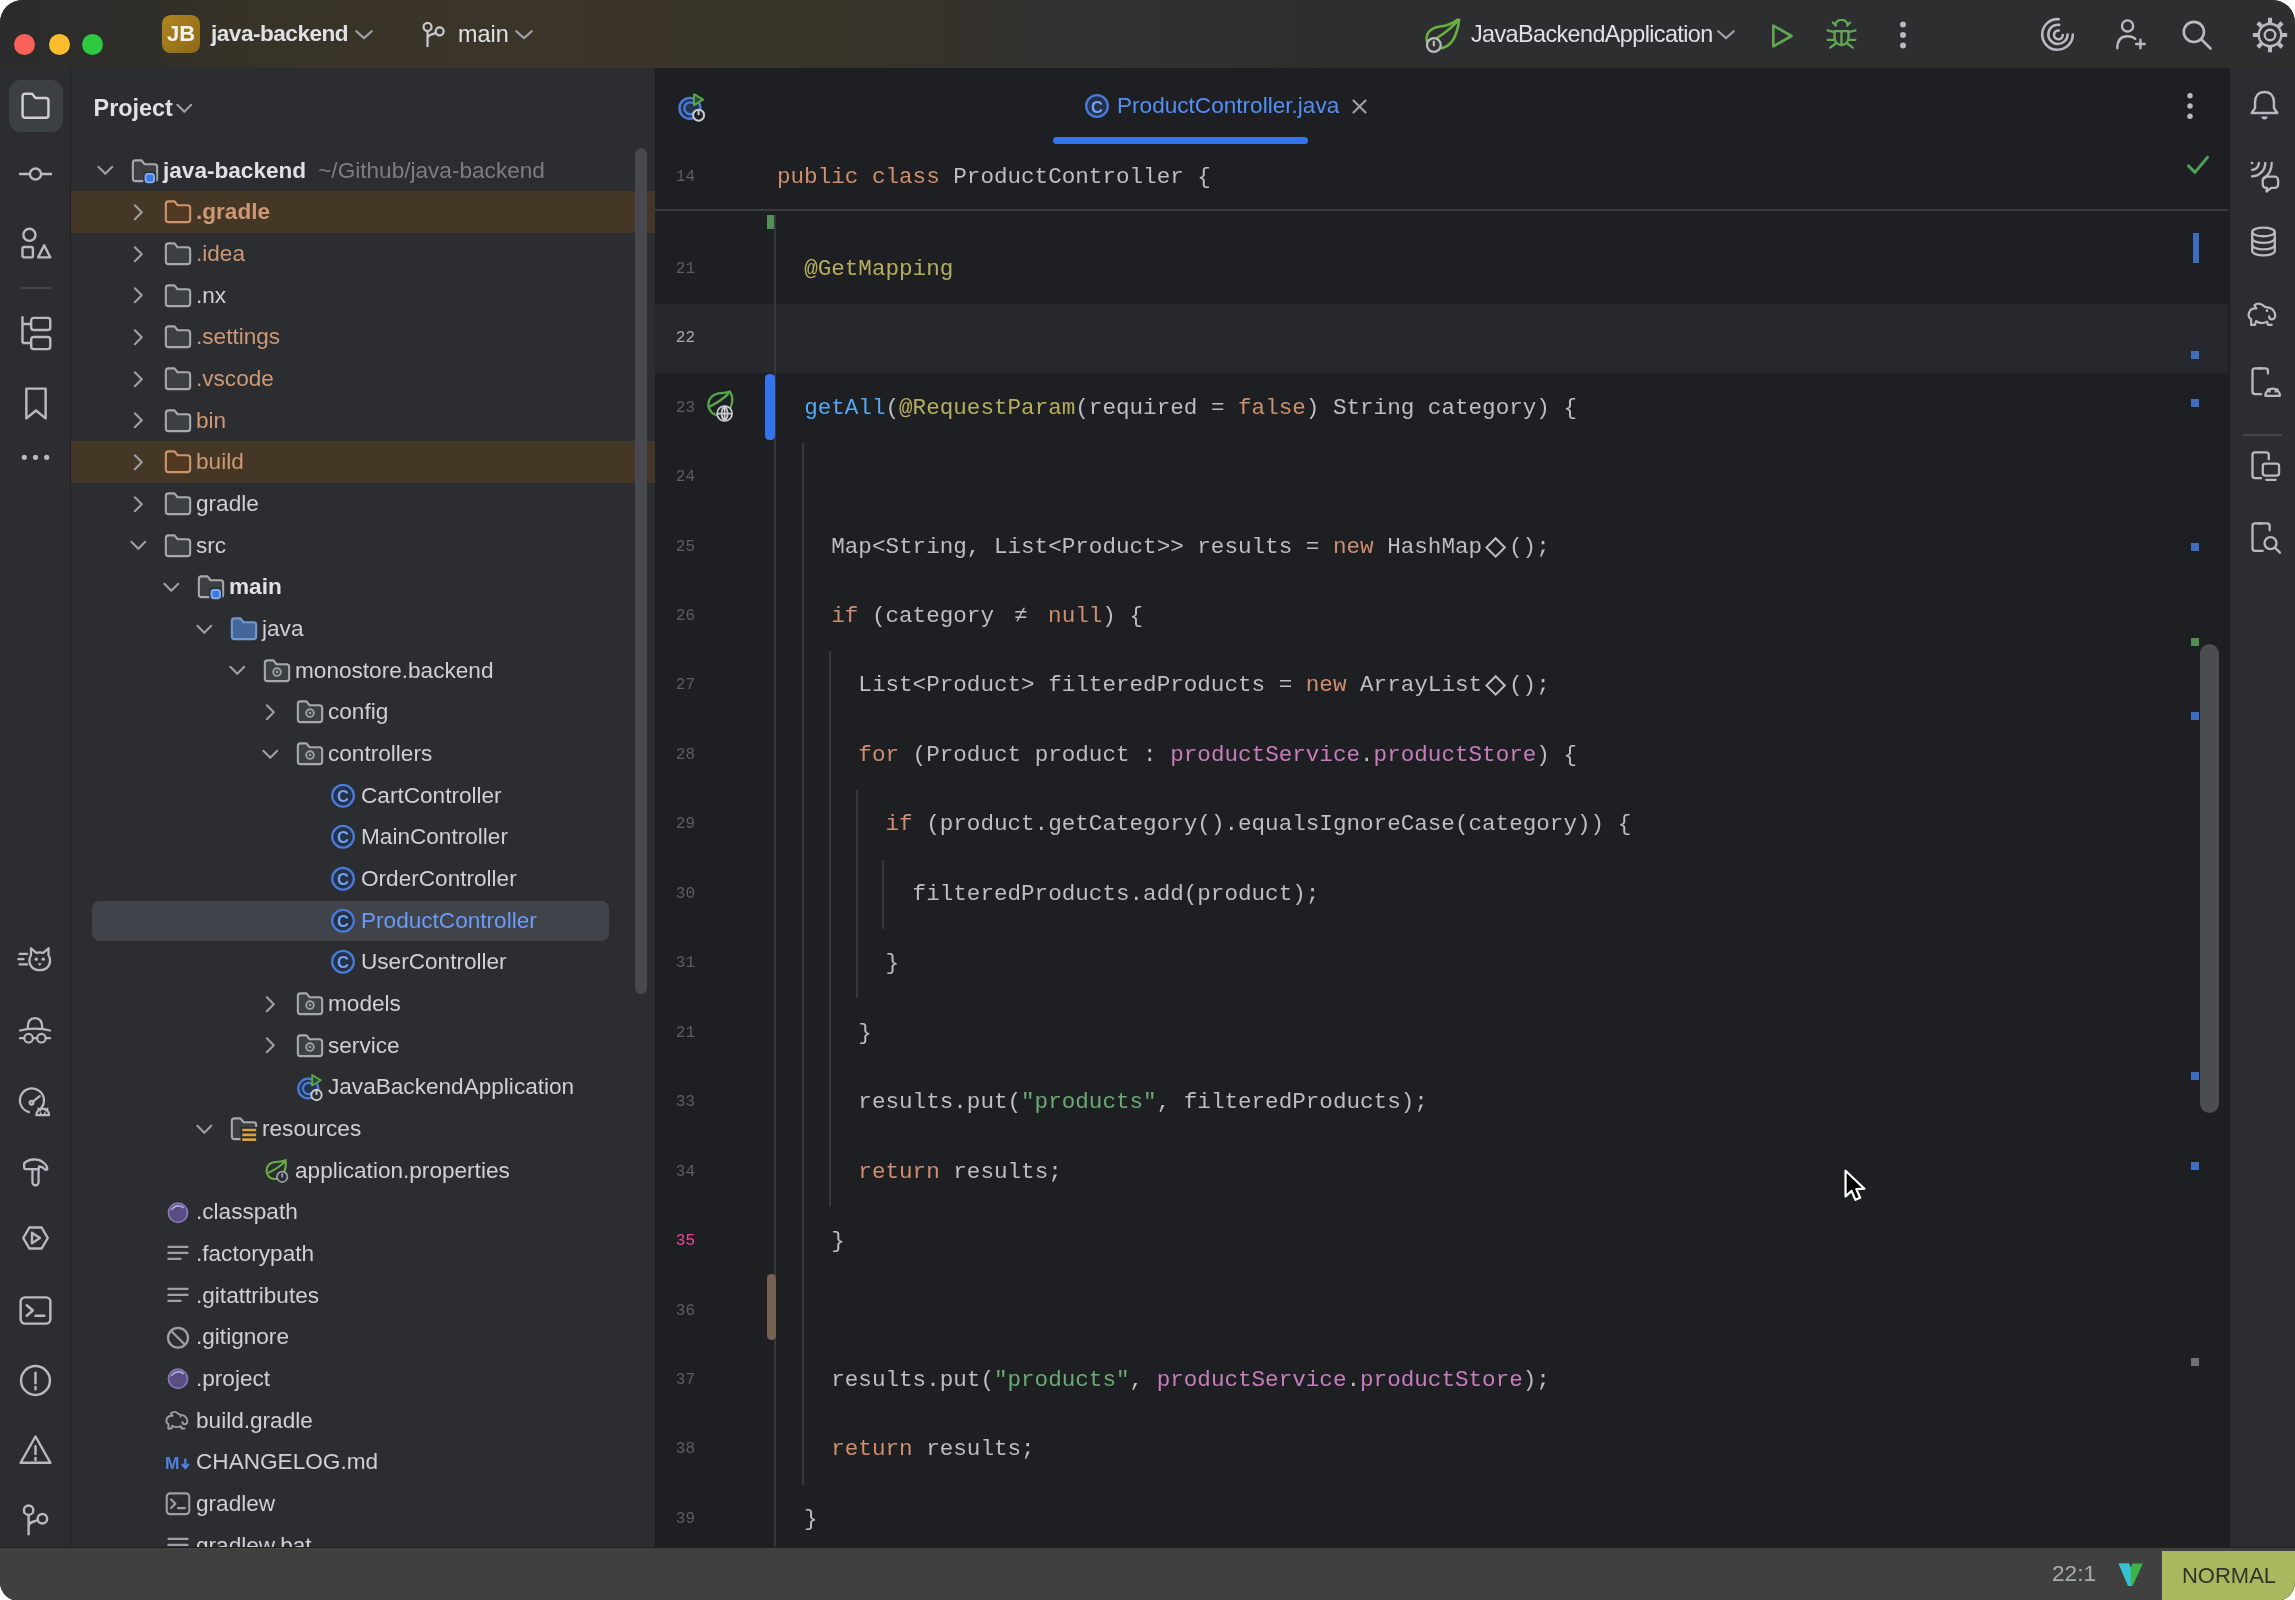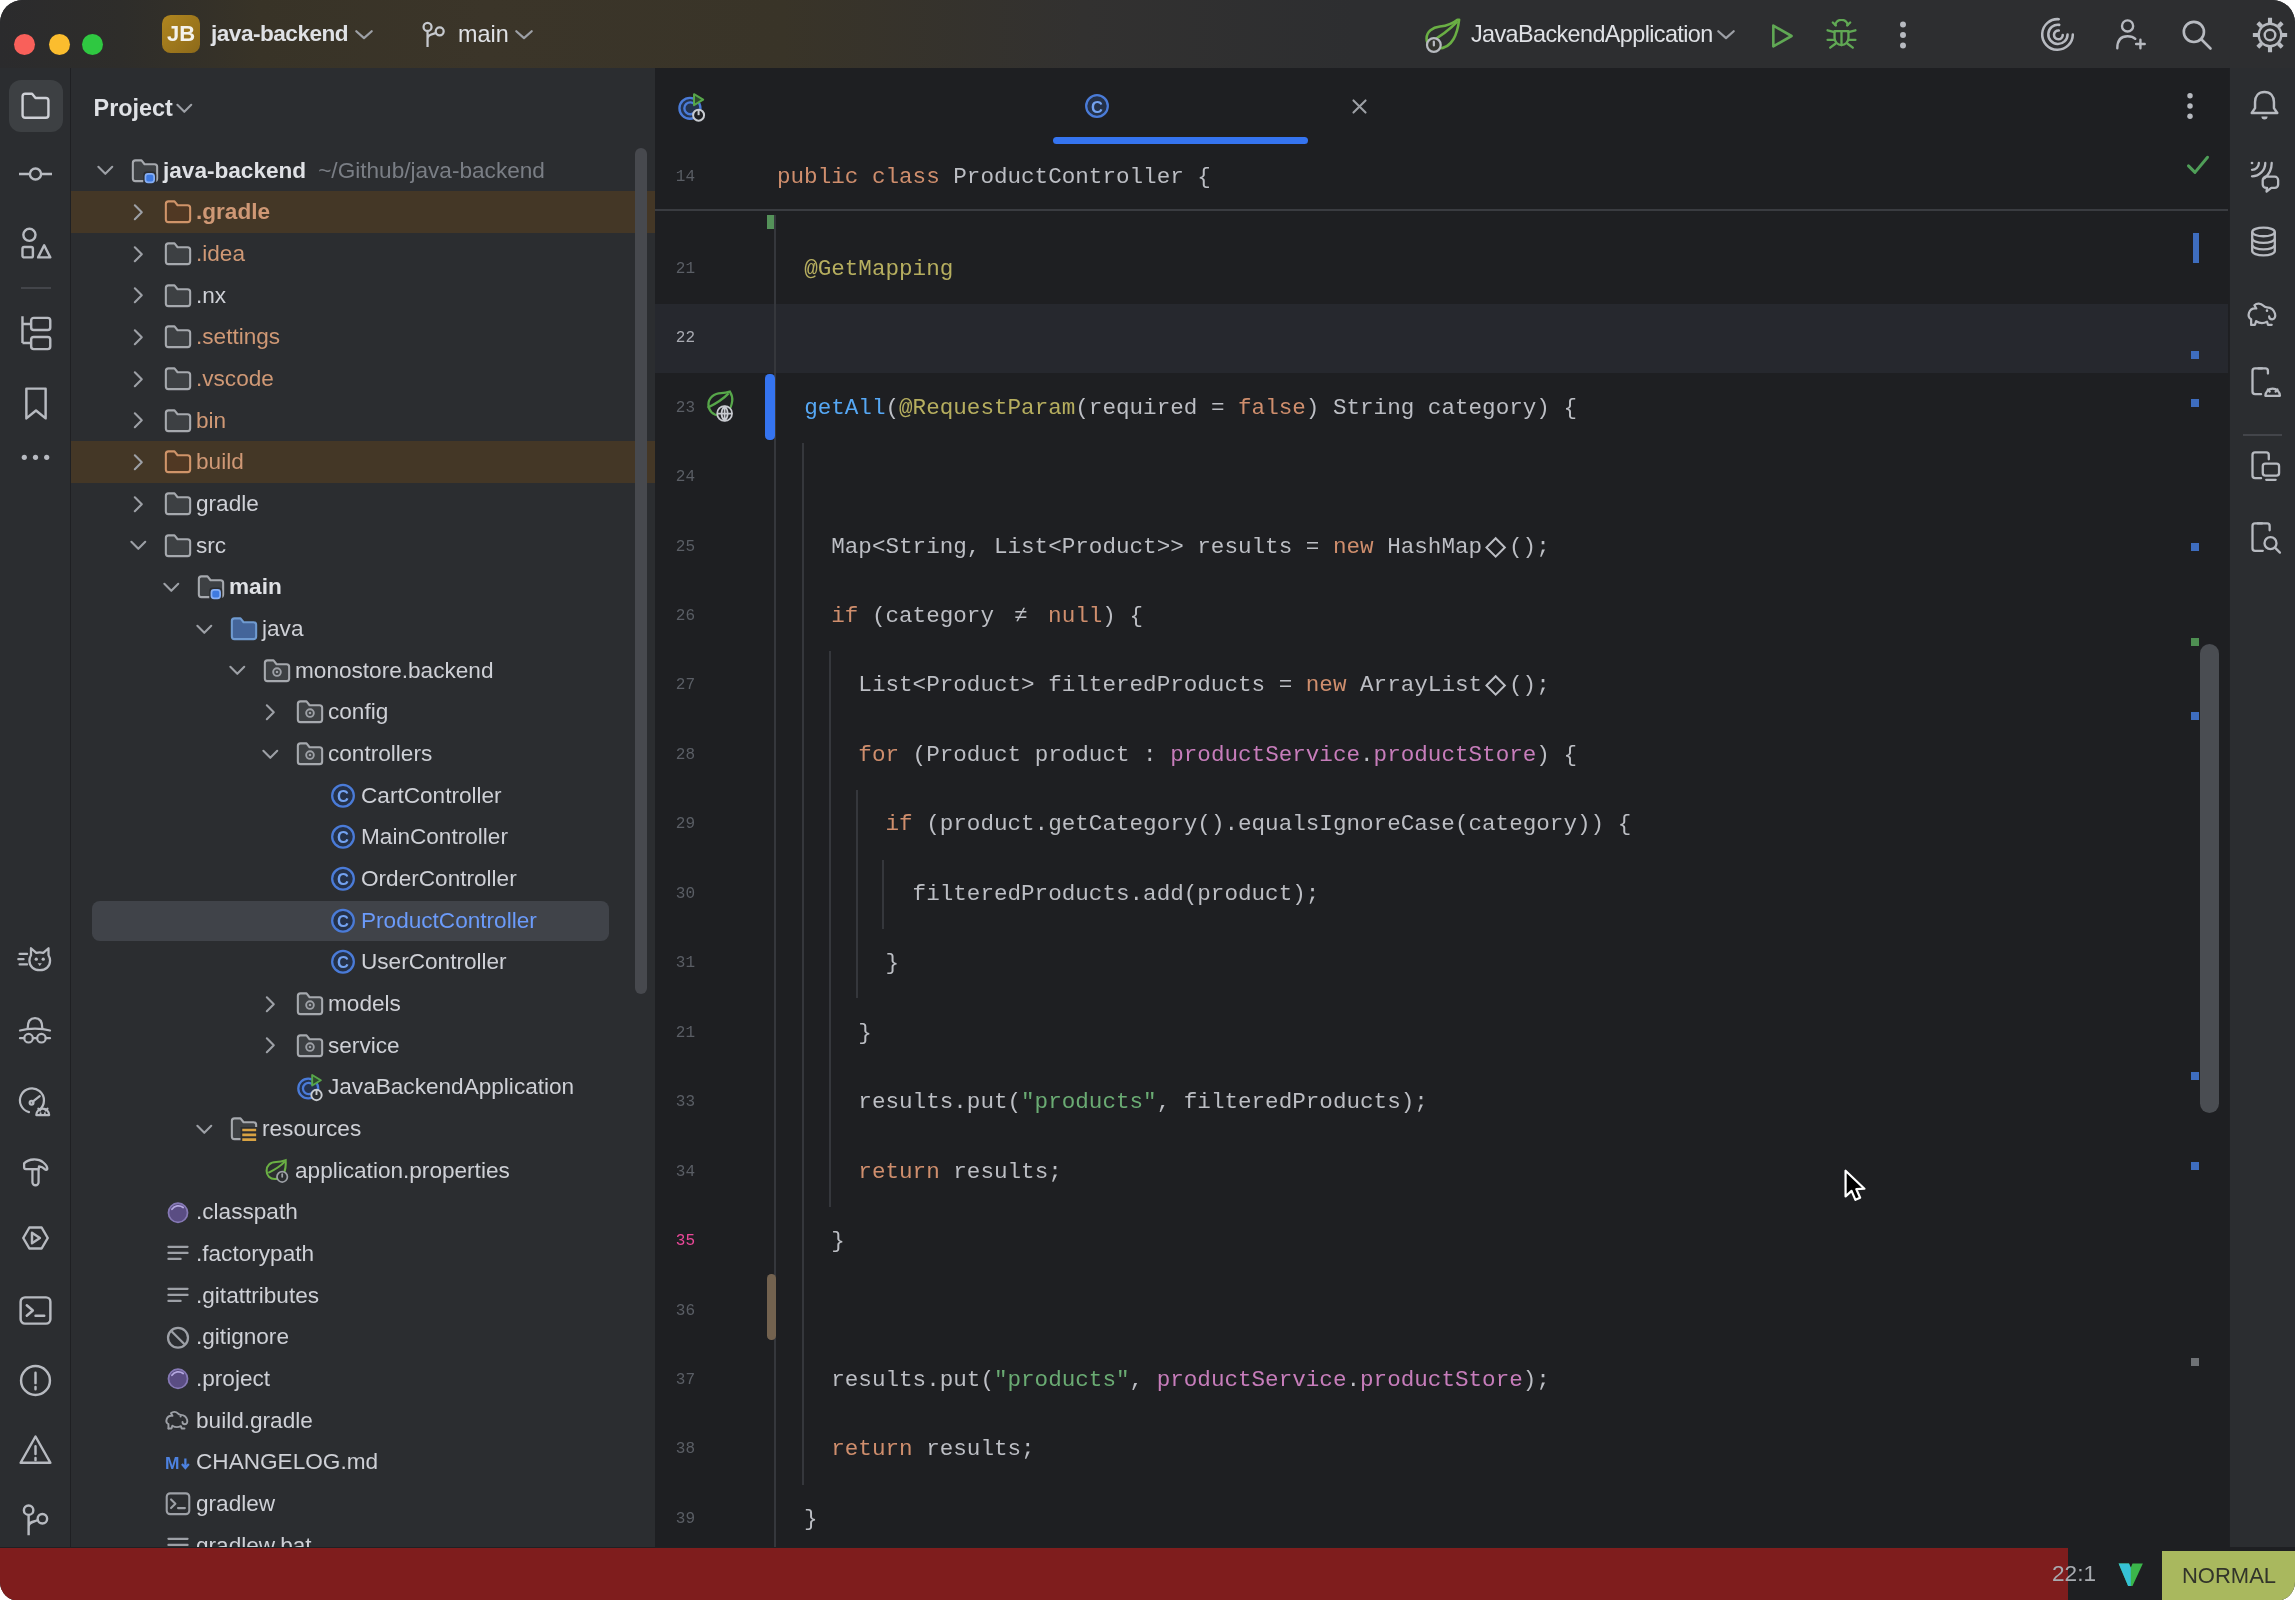--- a/index.html
+++ b/index.html
@@ -26,21 +26,21 @@
   .kw{color:#cf8e6d;}
   .str{color:#6aab73;}
   .ann{color:#b6ae5f;}
   .fn{color:#56a8f5;}
   .fld{color:#c77dbb;}
   .guide{position:absolute;width:1.7px;background:#35373c;}
   .dia{display:inline-block;width:27px;height:69px;vertical-align:top;position:relative;}
   .dia::before{content:'';position:absolute;left:6px;top:27px;width:11.3px;height:11.3px;border:2.3px solid #bcbec4;transform:rotate(45deg);}
   .neq{display:inline-block;width:27px;text-align:center;}
   
-  #statusbar{left:0;top:1547px;width:2068px;height:54px;background:#7f1d1d;border-top:1.7px solid #1f2023;box-sizing:border-box;}
+  #statusbar{left:0;top:1547px;width:2295px;height:54px;background:#404040;border-top:1.7px solid #1f2023;box-sizing:border-box;}
   .svgi{position:absolute;}
 </style>
 </head>
 <body>
 <div id="win">
   <div id="titlebar" class="abs">
     <div class="tl" style="left:14px;background:#f9605a;"></div>
     <div class="tl" style="left:49px;background:#fbbd2e;"></div>
     <div class="tl" style="left:82px;background:#2fc841;"></div>
     <div id="jblogo">JB</div>
@@ -471,20 +471,21 @@
         <circle cx="14" cy="19" r="11.5" fill="#24334f" stroke="#4a7bd8" stroke-width="2.6"></circle>
         <path d="M19.5 15 a6.5 6.5 0 1 0 0 8" fill="none" stroke="#4a7bd8" stroke-width="2.6"></path>
         <path d="M18.5 3.5 L28.5 9.5 L18.5 15.5 Z" fill="#2c4a2e" stroke="#57a64a" stroke-width="2.2" stroke-linejoin="round"></path>
         <circle cx="23.5" cy="26.5" r="6" fill="#1e1f22" stroke="#c8cbd0" stroke-width="2.2"></circle>
         <path d="M23.5 20.5 v6" stroke="#c8cbd0" stroke-width="2.2"></path>
       </svg>
     <svg class="svgi" style="left:429px;top:25px;" width="26" height="26" viewBox="0 0 30 30">
         <circle cx="15" cy="15" r="12.5" fill="#243149" stroke="#4a7bd8" stroke-width="2.6"></circle>
         <text x="15" y="22.5" font-family="Liberation Sans" font-size="19" font-weight="700" fill="#73a2f0" text-anchor="middle">C</text>
       </svg>
+    <div style="position:absolute;left:462px;top:0;height:76px;display:flex;align-items:center;font-size:22.6px;color:#5290f6;">ProductController.java</div>
     <svg class="svgi" style="left:695px;top:29px;" width="19" height="19" viewBox="0 0 22 22">
         <path d="M4 4 L18 18 M18 4 L4 18" stroke="#9da0a6" stroke-width="2.4" stroke-linecap="round"></path>
       </svg>
     <div style="position:absolute;left:398px;top:69px;width:255px;height:7px;border-radius:3.5px;background:#3574f0;"></div>
     <svg class="svgi" style="left:1529px;top:24px;" width="12" height="28" viewBox="0 0 14 32">
         <g fill="#b7bac0">
           <circle cx="7" cy="4" r="3.2"></circle>
           <circle cx="7" cy="16" r="3.2"></circle>
           <circle cx="7" cy="28" r="3.2"></circle>
         </g>

